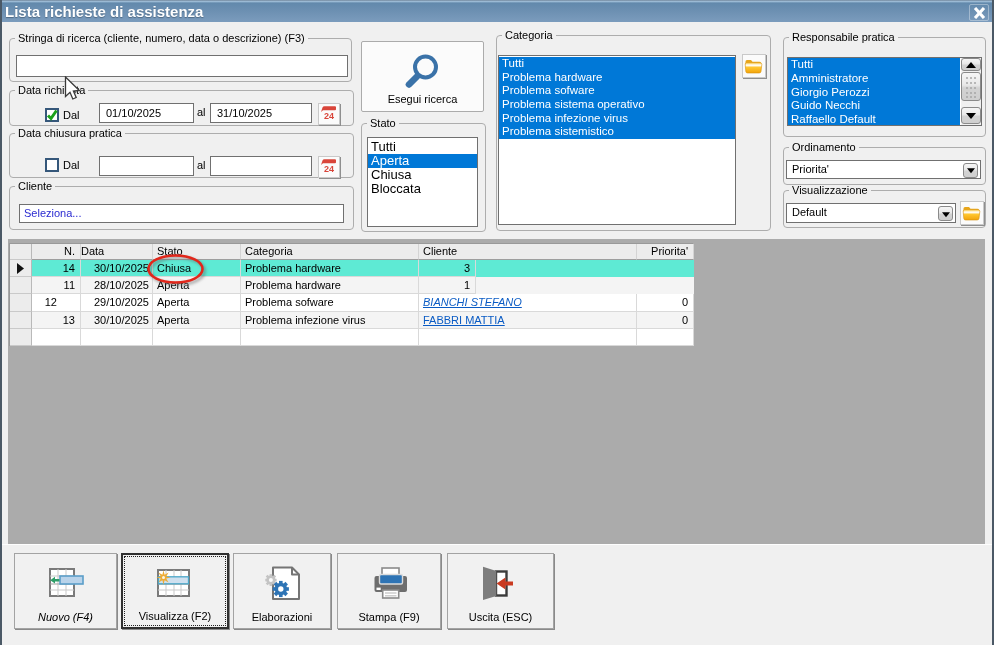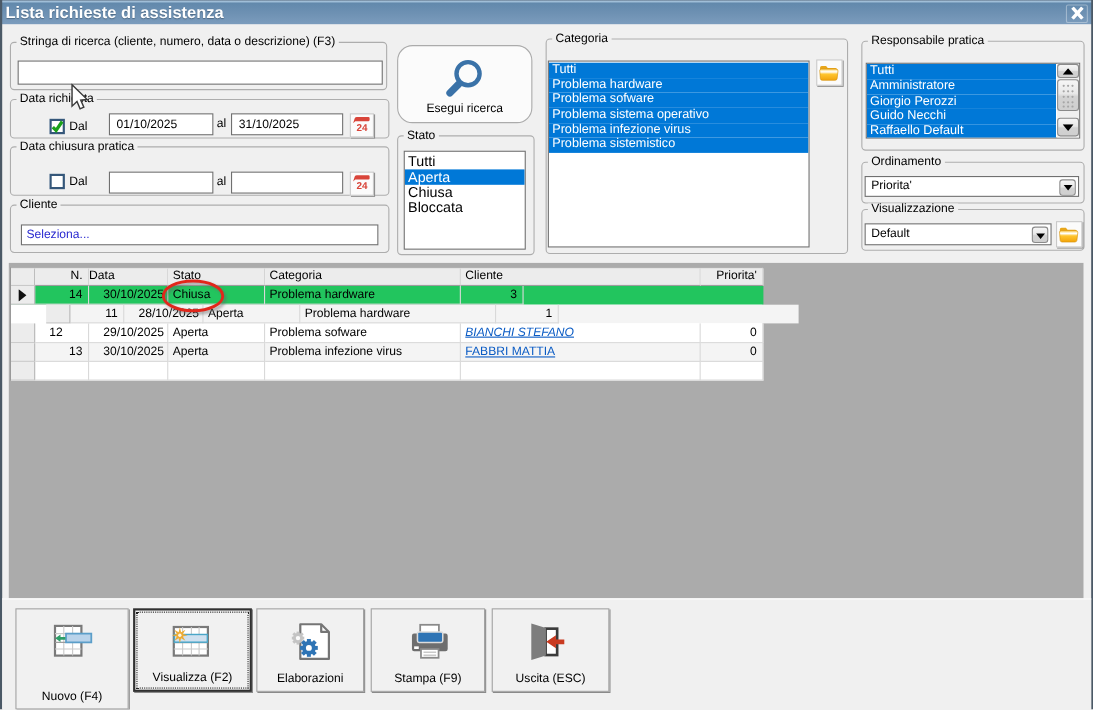--- a/index.html
+++ b/index.html
@@ -91,21 +91,21 @@
       <path d="M2 8 L3.5 3.5 Q4 2.3 5.5 2.3 L16 2.3 Q17 2.3 17 3.3 L17 5.2 Q17 6.2 16 6.2 L4 6.2 Z" fill="#d9453a"></path>
       <text x="10" y="15" font-size="9" font-weight="bold" fill="#d9453a" text-anchor="middle" font-family="Liberation Sans">24</text>
     </svg>
 </div>
 
 <div class="abs grp" style="left:9px;top:186px;width:345px;height:44px;">
   <span class="glab">Cliente</span>
 </div>
 <div class="abs inp" style="left:19px;top:204px;width:325px;height:19px;line-height:17px;padding-left:4px;color:#2a2ad0;">Seleziona...</div>
 
-<div class="abs" style="left:361px;top:41px;width:123px;height:71px;background:#fbfbfb;border:1px solid #ababab;border-radius:14px;">
+<div class="abs" style="left:361px;top:41px;width:123px;height:71px;background:#fbfbfb;border:1px solid #ababab;border-radius:2px;">
   <svg width="40" height="38" viewBox="0 0 40 38" style="position:absolute;left:38px;top:9px;">
     <circle cx="25.5" cy="16" r="10.5" fill="none" stroke="#3a72a8" stroke-width="4"></circle>
     <line x1="17" y1="25.5" x2="9" y2="33.5" stroke="#3a72a8" stroke-width="6.5" stroke-linecap="round"></line>
   </svg>
   <div class="abs" style="left:0;right:0;bottom:6px;text-align:center;font-size:11px;">Esegui ricerca</div>
 </div>
 
 <div class="abs grp" style="left:361px;top:123px;width:125px;height:109px;">
   <span class="glab">Stato</span>
 </div>
@@ -212,31 +212,31 @@
 <div id="grid" class="abs" style="left:9px;top:243px;width:684px;height:103px;background:#fff;border-top:1px solid #999;border-left:1px solid #999;border-bottom:1px solid #999;">
   <div class="grow" style="height:16px;">
     <span class="hc2 rh2" style="width:22px;"></span>
       <span class="hc2" style="width:49px;text-align:right;padding-right:5px;">N.</span>
       <span class="hc2" style="width:72px;">Data</span>
       <span class="hc2" style="width:88px;padding-left:4px;">Stato</span>
       <span class="hc2" style="width:178px;padding-left:4px;">Categoria</span>
       <span class="hc2" style="width:218px;padding-left:4px;">Cliente</span>
       <span class="hc2" style="width:57px;text-align:right;padding-right:5px;">Priorita'</span>
   </div>
-  <div class="grow" style="height:17.2px;background:#22c55e;">
+  <div class="grow" style="height:17.2px;background:#5eead4;">
     <span class="c rh2" style="width:22px;"><svg width="9" height="11" viewBox="0 0 9 11" style="margin:3px 0 0 6px;">
           <path d="M1 0 L8 5.5 L1 11 Z" fill="#111"></path>
         </svg></span>
       <span class="c" style="width:49px;text-align:right;padding-right:5px;">14</span>
       <span class="c" style="width:72px;text-align:right;padding-right:3px;">30/10/2025</span>
       <span class="c" style="width:88px;padding-left:4px;">Chiusa</span>
       <span class="c" style="width:178px;padding-left:4px;">Problema hardware</span>
       <span class="c" style="width:57px;text-align:right;padding-right:5px;">3</span>
   </div>
-  <div class="grow" style="height:17.2px;background:#f4f4f4;margin-left:32px;">
+  <div class="grow" style="height:17.2px;background:#f4f4f4;">
     <span class="c rh2" style="width:22px;"></span>
       <span class="c" style="width:49px;text-align:right;padding-right:5px;">11</span>
       <span class="c" style="width:72px;text-align:right;padding-right:3px;">28/10/2025</span>
       <span class="c" style="width:88px;padding-left:4px;">Aperta</span>
       <span class="c" style="width:178px;padding-left:4px;">Problema hardware</span>
       <span class="c" style="width:57px;text-align:right;padding-right:5px;">1</span>
   </div>
   <div class="grow" style="height:17.2px;background:#fff;">
     <span class="c rh2" style="width:22px;"></span>
       <span class="c" style="width:49px;text-align:right;padding-right:23px;">12</span>
@@ -268,21 +268,21 @@
 
 <svg class="abs" style="left:142px;top:249px;" width="76" height="48" viewBox="0 0 76 48">
   <ellipse cx="33.5" cy="20" rx="27" ry="13.5" fill="none" stroke="#e1271b" stroke-width="2.6" style="filter:drop-shadow(2.5px 2.5px 1.6px rgba(100,100,100,0.6));"></ellipse>
 </svg>
 
 <svg class="abs" style="left:64px;top:76px;" width="17" height="25" viewBox="0 0 17 25">
   <path d="M1.5 1 L1.5 20.5 L6 16.3 L8.8 23 L12.2 21.5 L9.4 15 L15.3 14.5 Z" fill="#fff" stroke="#3a3a3a" stroke-width="1.3"></path>
 </svg>
 
 <div class="abs" style="left:2px;top:544px;width:990px;height:101px;background:#f0f0f0;border-top:1px solid #fdfdfd;"></div>
-<div class="abs bbtn" style="left:14px;top:553px;width:103px;height:92px;">
+<div class="abs bbtn" style="left:14px;top:553px;width:103px;height:76px;font-style:italic;">
     <div class="blab">Nuovo (F4)</div>
 <svg class="abs" style="left:30px;top:13px;" width="40" height="32" viewBox="0 0 40 32">
  <rect x="5" y="2" width="24" height="27" fill="#fff" stroke="#7a7a7a" stroke-width="2"></rect>
  <line x1="13" y1="2" x2="13" y2="29" stroke="#c9c9c9" stroke-width="1"></line>
  <line x1="21" y1="2" x2="21" y2="29" stroke="#c9c9c9" stroke-width="1"></line>
  <line x1="5" y1="9" x2="29" y2="9" stroke="#c9c9c9" stroke-width="1"></line>
  <line x1="5" y1="17" x2="29" y2="17" stroke="#9d9d9d" stroke-width="1"></line>
  <line x1="5" y1="23" x2="29" y2="23" stroke="#c9c9c9" stroke-width="1"></line>
  <rect x="15" y="9" width="23" height="8" fill="#b9d3ea" stroke="#5b9ec9" stroke-width="1.6"></rect>
  <path d="M5.2 13.2 L10 9.8 L10 12 L14.5 12 L14.5 14.6 L10 14.6 L10 16.6 Z" fill="#2e9e68"></path>

